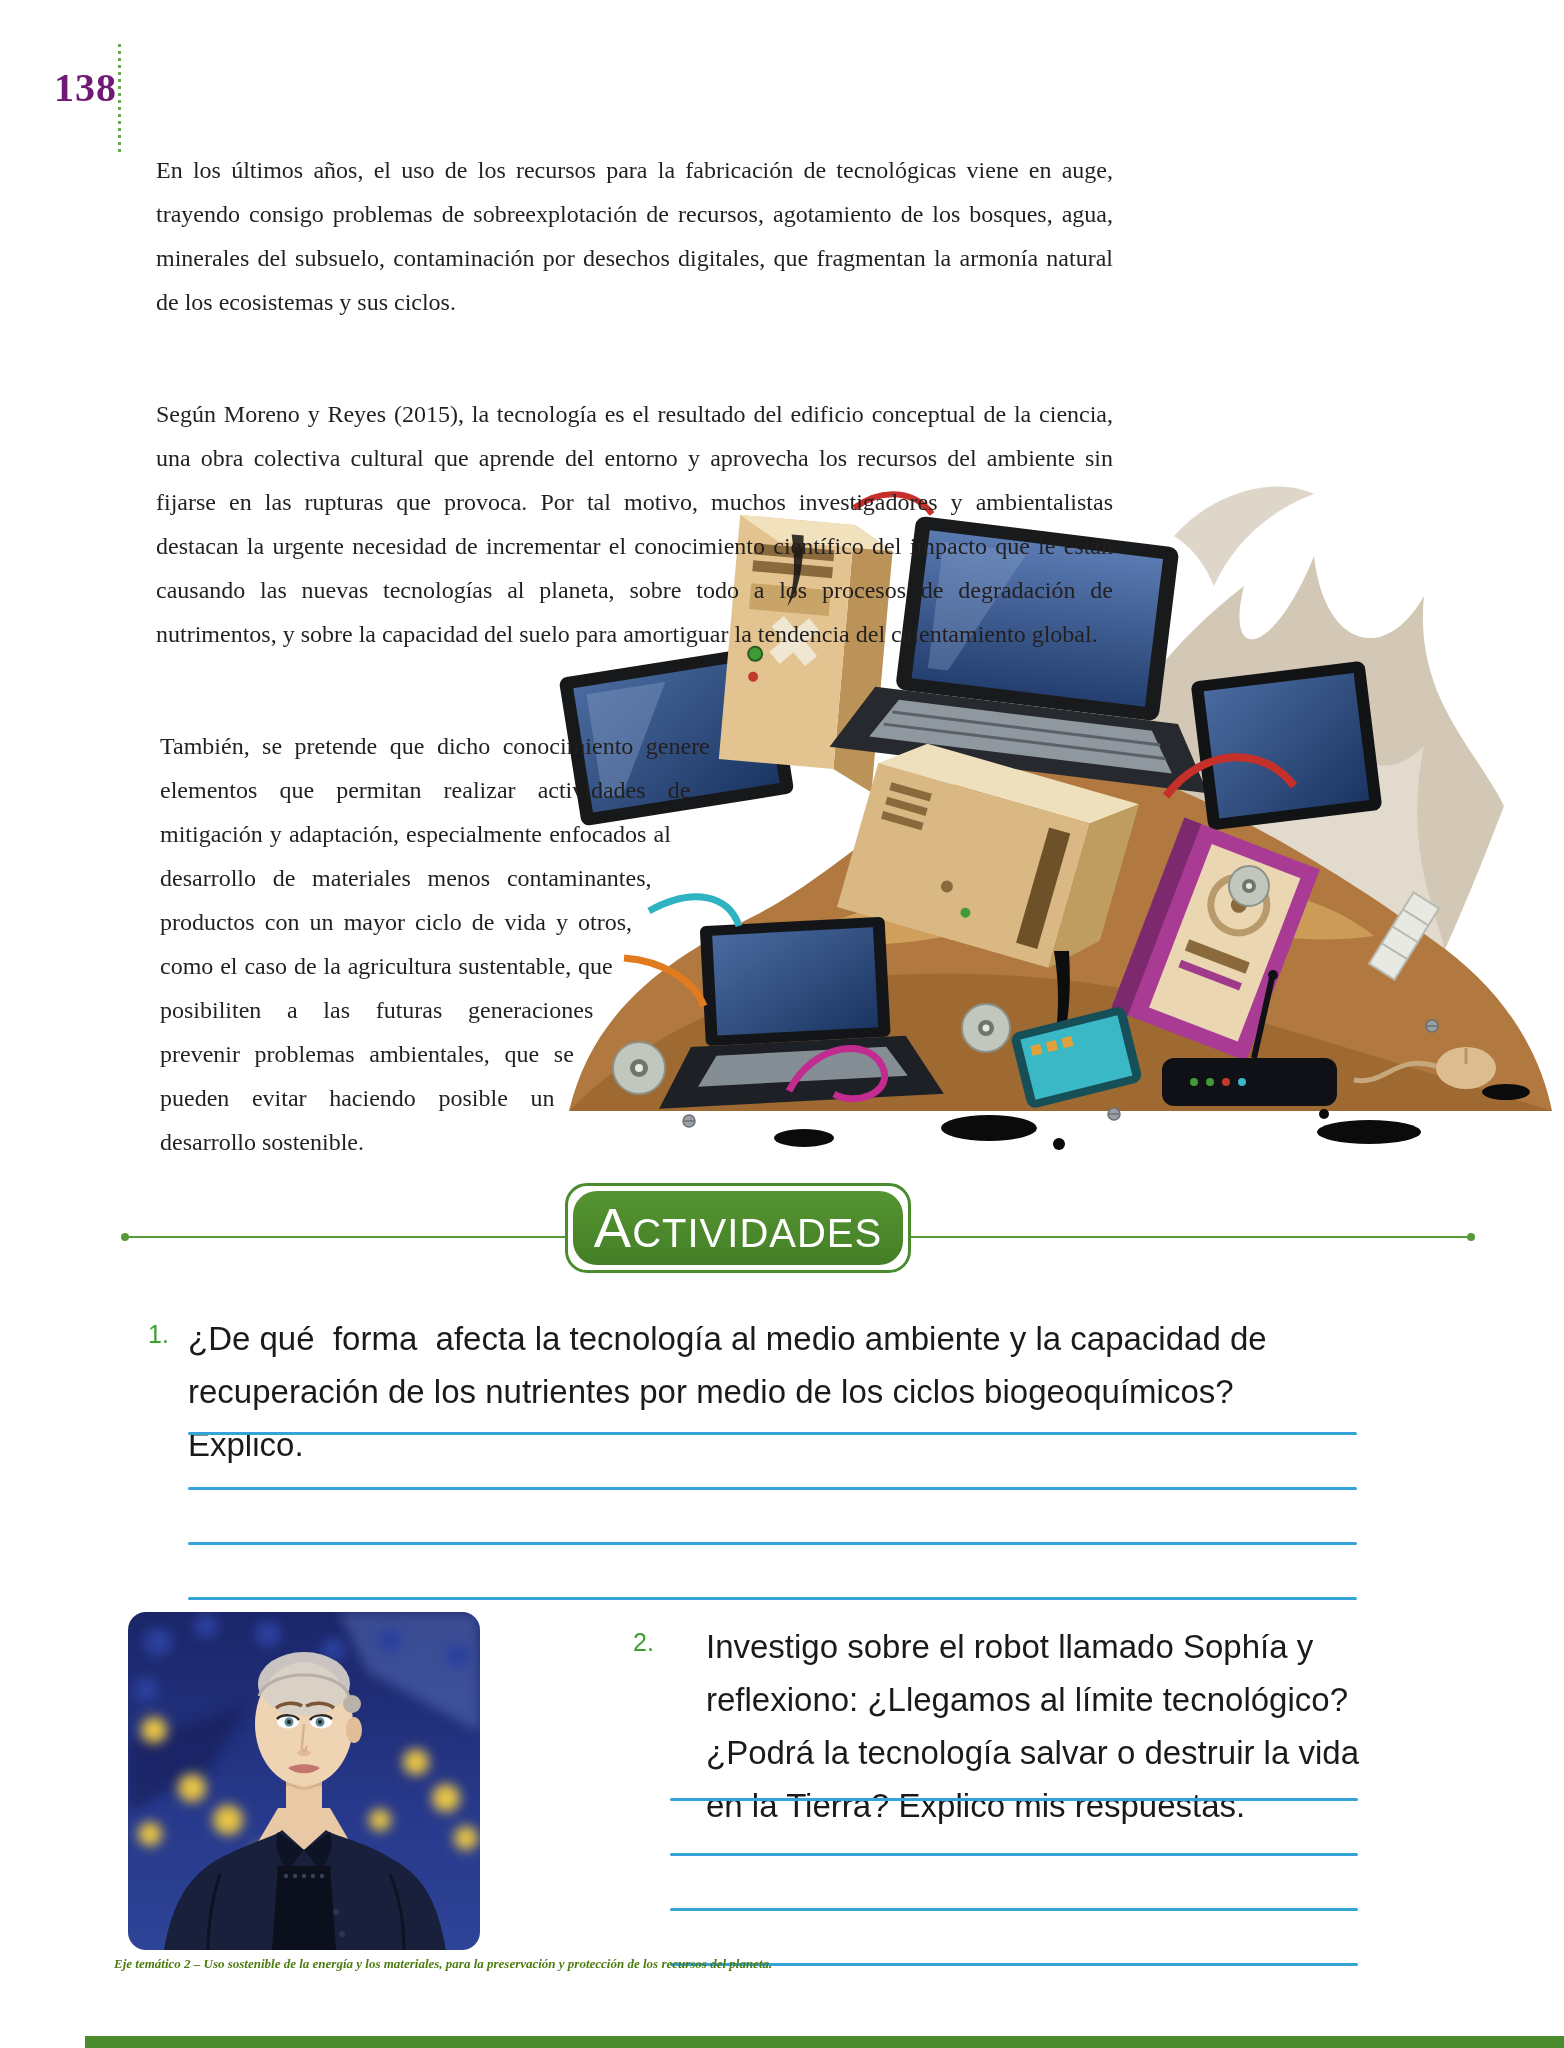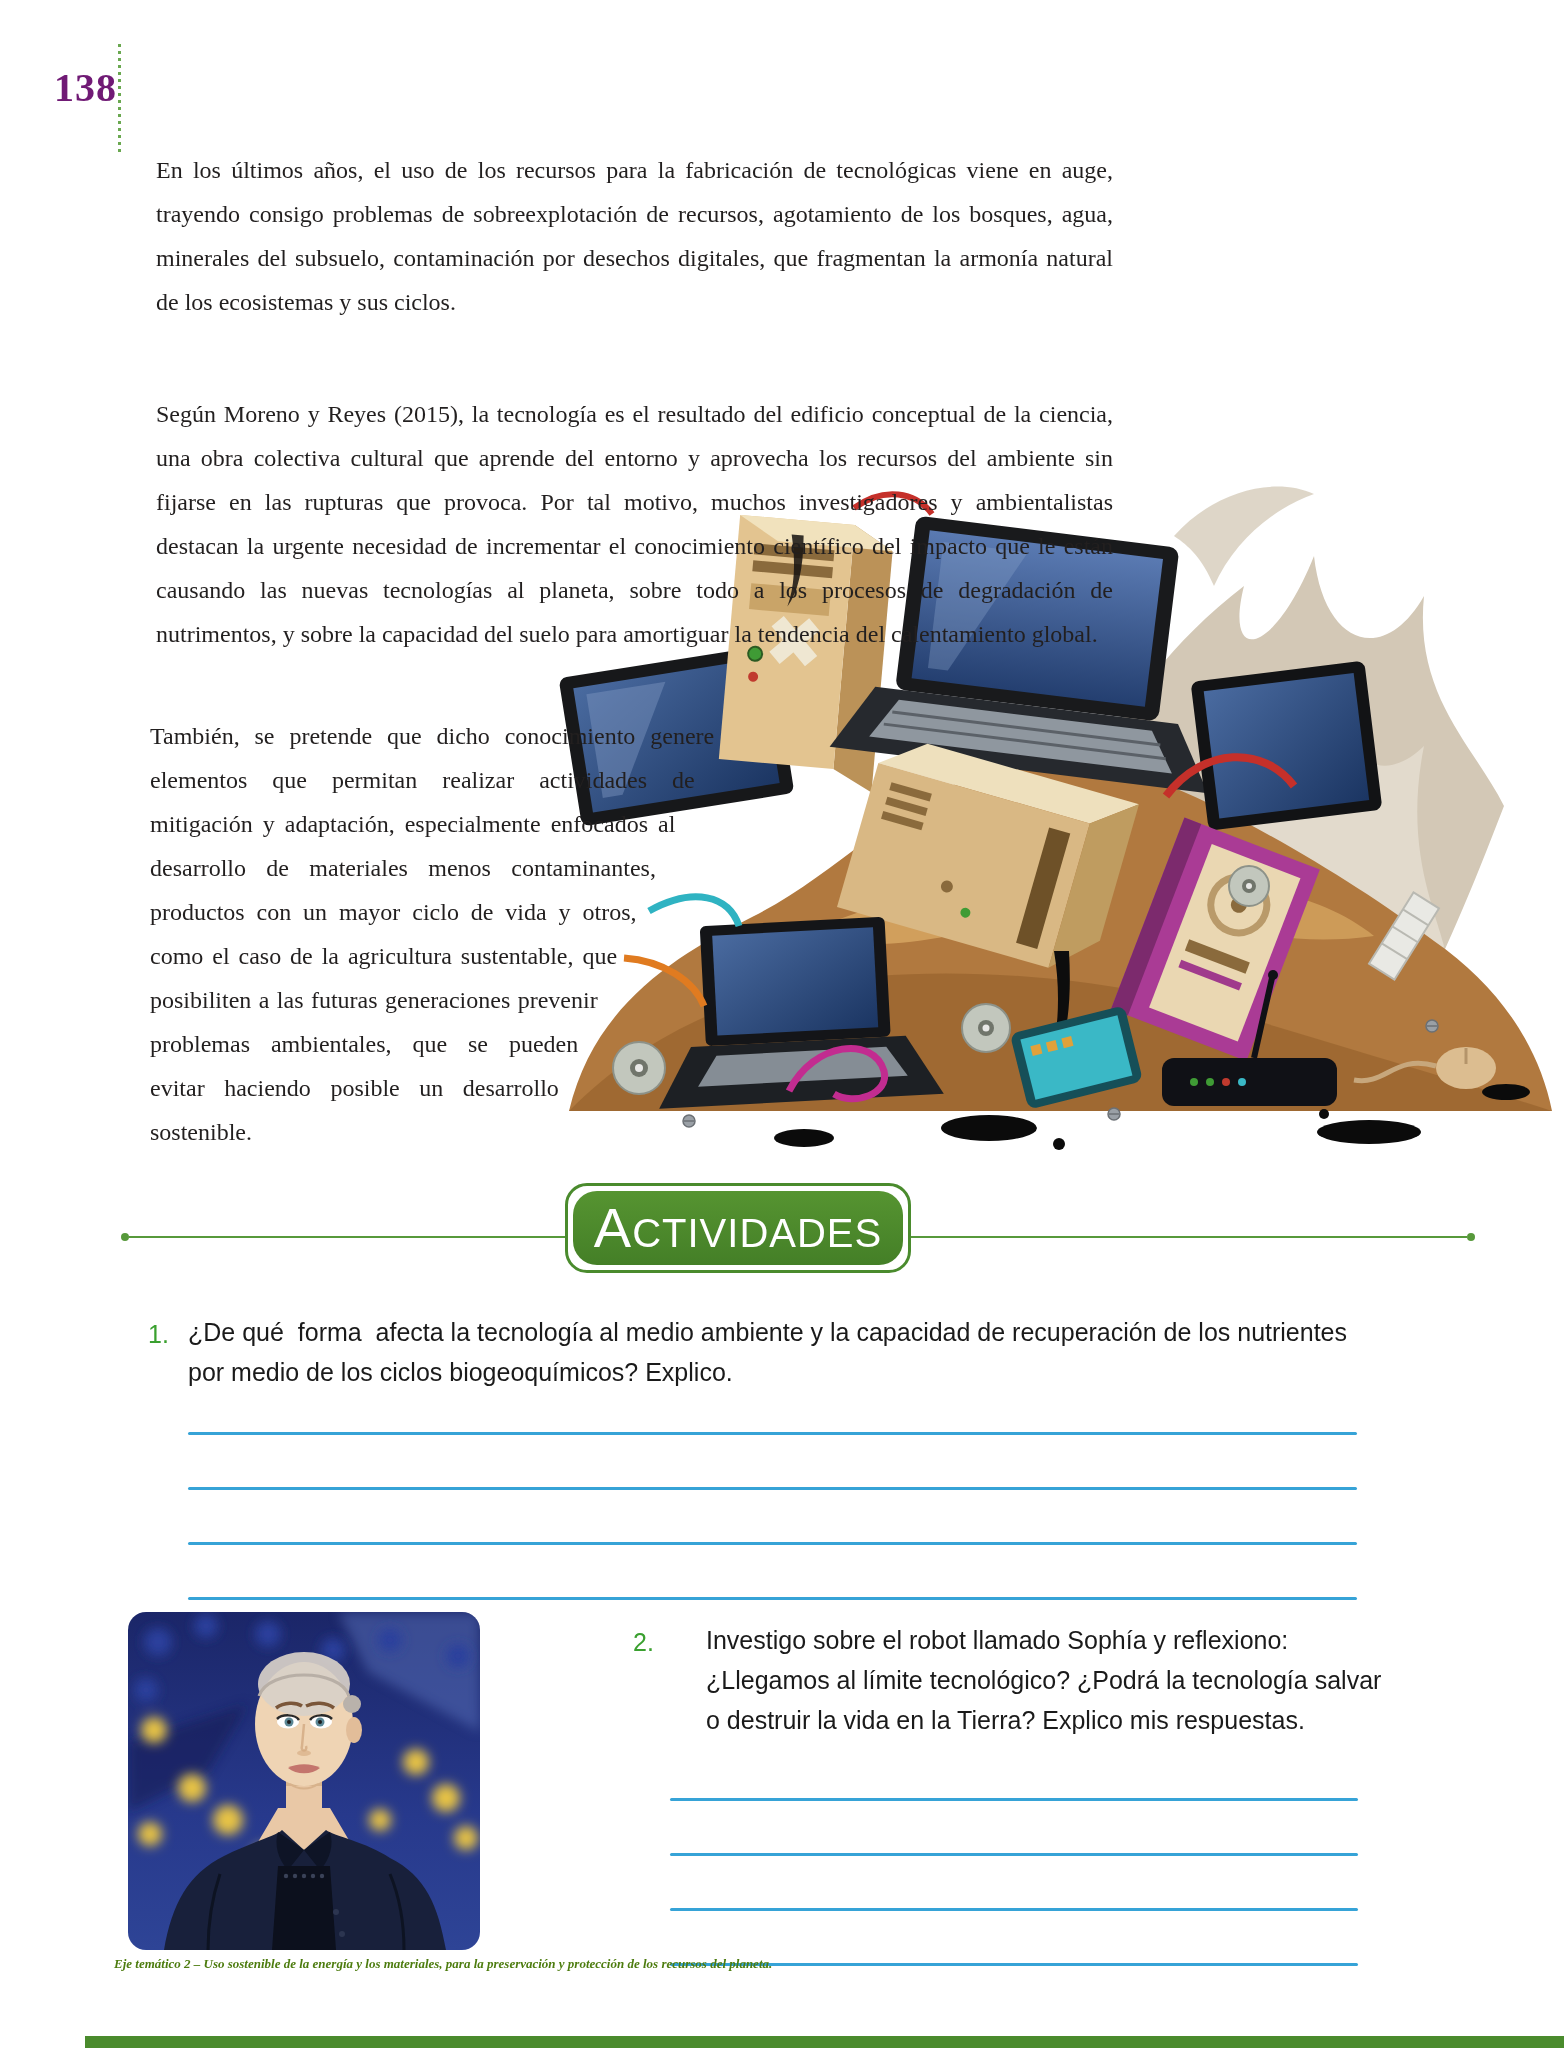--- a/index.html
+++ b/index.html
@@ -21,21 +21,21 @@
     position:absolute;left:148px;width:957px;font-size:24px;line-height:44px;
     text-align:justify;z-index:2;margin:8px;
   }
   #para1{top:140px;}
   #para2{top:384px;}
   #para3wrap{position:absolute;left:148px;top:712px;width:957px;height:470px;z-index:2;}
   .p3spacer{
     float:right;width:570px;height:452px;
     shape-outside:polygon(35% 0%,100% 0%,100% 100%,0% 100%);
   }
-  #para3{font-size:24px;line-height:44px;text-align:justify;margin:2px;}
+  #para3{font-size:24px;line-height:44px;text-align:justify;margin:12px;}
 
   #ewaste{position:absolute;left:554px;top:466px;width:1010px;height:700px;z-index:1;}
 
   #divider{
     position:absolute;left:129px;top:1236px;width:1338px;height:2px;
     background:#57993b;z-index:1;
   }
   #divider::before,#divider::after{
     content:"";position:absolute;top:-3px;width:8px;height:8px;border-radius:50%;background:#57993b;
   }
@@ -56,22 +56,22 @@
     color:#ffffff;font-family:"Liberation Sans",sans-serif;font-size:40px;
     text-transform:uppercase;letter-spacing:1px;line-height:1;
   }
   #bannerLabel::first-letter{font-size:56px;}
 
   .actNum{
     position:absolute;color:#3aa02f;font-family:"Liberation Sans",sans-serif;
     font-size:25px;line-height:44px;z-index:2;
   }
   .actText{
-    position:absolute;font-family:"Liberation Sans",sans-serif;font-size:25px;
-    line-height:40px;color:#1a1a1a;white-space:pre-wrap;z-index:2;
+    position:absolute;font-family:"Liberation Sans",sans-serif;font-size:33px;
+    line-height:53px;color:#1a1a1a;white-space:pre-wrap;z-index:2;
   }
   #act1Num{left:148px;top:1312px;}
   #act1Text{left:188px;top:1312px;width:1170px;}
   #act2Num{left:633px;top:1620px;}
   #act2Text{left:670px;top:1620px;width:690px;margin-left:36px;}
 
   .answerLines{position:absolute;z-index:2;}
   #act1Lines{left:188px;top:1432px;width:1169px;}
   #act2Lines{left:670px;top:1798px;width:688px;}
   .answer-line{height:3px;background:#36a3d7;border-radius:2px;margin-bottom:52px;}

